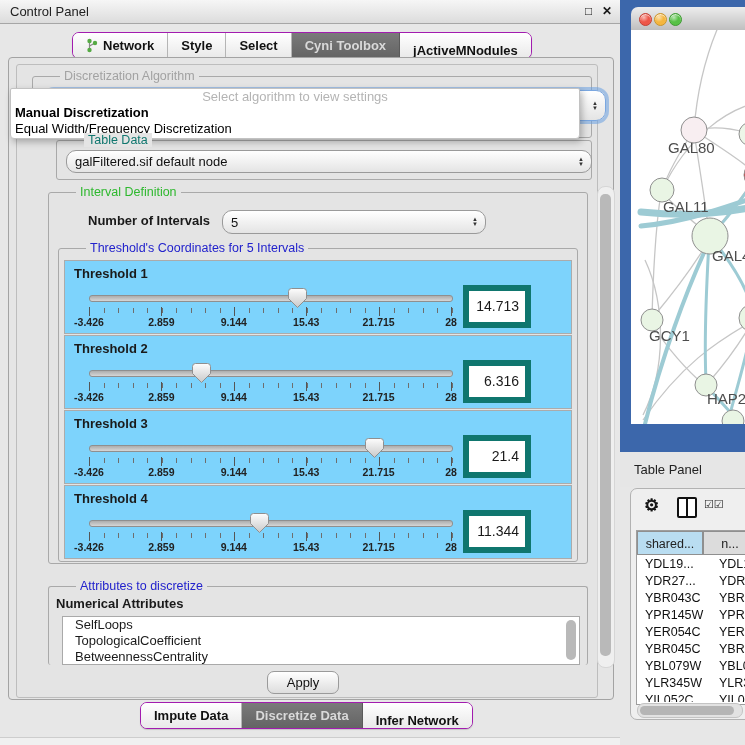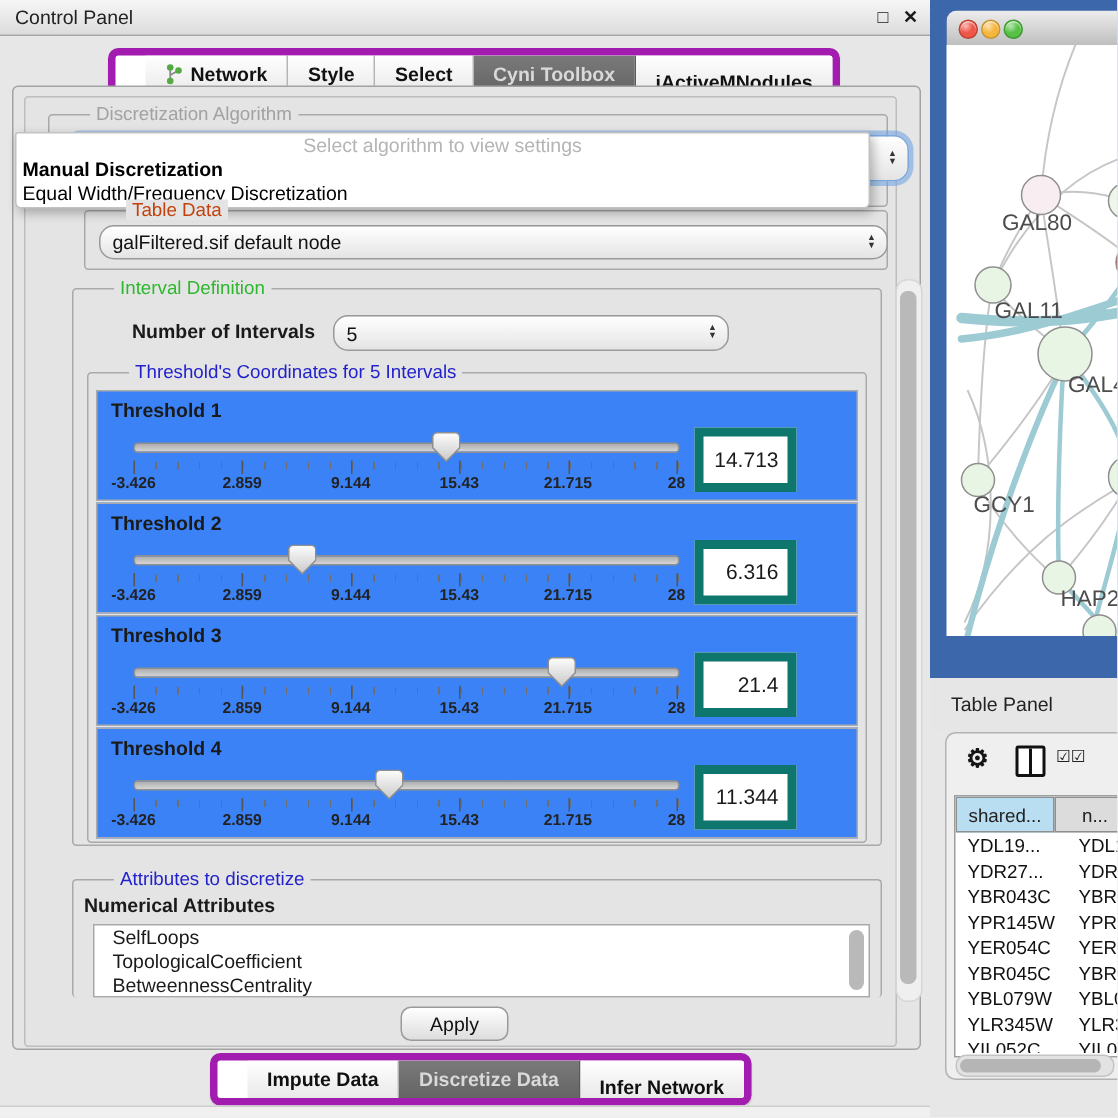--- a/index.html
+++ b/index.html
@@ -5,50 +5,50 @@
   html,body{margin:0;padding:0;}
   #root{position:relative;width:745px;height:745px;overflow:hidden;background:#e7e7e7;
         font-family:"Liberation Sans",sans-serif;font-size:13px;color:#1a1a1a;}
   .abs{position:absolute;}
   
   #titlebar{left:0;top:0;width:620px;height:23px;background:linear-gradient(#f6f6f6,#dcdcdc);
             border-bottom:1px solid #a6a6a6;}
   #titlebar .t{position:absolute;left:10px;top:4px;font-size:13px;color:#222;}
   .tb-btn{position:absolute;top:4px;font-size:12px;font-weight:bold;color:#1a1a1a;cursor:default;}
   
-  .segbar{display:flex;height:25px;border:5px solid #a21caf;border-radius:7px;overflow:hidden;
-          background:#fff;box-shadow:0 1px 1px rgba(0,0,0,.15);padding-left:20px;}
+  .segbar{display:flex;height:25px;border:1px solid #a21caf;border-radius:7px;overflow:hidden;
+          background:#fff;box-shadow:0 1px 1px rgba(0,0,0,.15);}
   .seg{display:flex;align-items:center;gap:5px;padding:0 13px;background:linear-gradient(#ffffff,#e9e9e9);
        border-right:1px solid #b5b5b5;font-weight:600;font-size:13px;color:#111;white-space:nowrap;}
   .seg:last-child{border-right:none;align-items:flex-end;}
   .seg.sel{background:linear-gradient(#7a7a7a,#646464);color:#d9d9d9;border-right:1px solid #5a5a5a;}
   
   #outer-panel{left:8px;top:57px;width:604px;height:641px;border:1px solid #a3a3a3;border-radius:4px;background:#e5e5e5;}
   #inner-panel{left:16px;top:64px;width:580px;height:632px;border:1px solid #bdbdbd;border-radius:3px;background:#e4e4e4;}
   .group{border:1px solid #a9a9a9;border-radius:3px;}
   .group-title{position:absolute;padding:0 4px;background:#e4e4e4;font-size:12.5px;margin-left:20px;}
   .gt-green{color:#2eb82e;}
   .gt-blue{color:#2222cc;}
   .gt-dim{color:#a2a2a2;}
-  .gt-dark{color:#c2410c;}
+  .gt-dark{color:#0f766e;}
   
   .combo{background:linear-gradient(#ffffff,#e4e4e4);border:1px solid #9a9a9a;border-radius:10px;
          display:flex;align-items:center;padding:0 8px;font-size:13px;color:#111;}
   .combo .arrows{position:absolute;right:7px;top:50%;transform:translateY(-50%);display:flex;flex-direction:column;
                  font-size:6px;line-height:5px;color:#333;}
   .focus-ring{border:1px solid #7aa7e0;box-shadow:0 0 0 3px rgba(105,160,225,.55);}
   
   #algo-popup{left:10px;top:88px;width:568px;height:49px;background:#fff;border:1px solid #c2c2c2;
               border-radius:2px 2px 4px 4px;box-shadow:2px 3px 7px rgba(0,0,0,.28);z-index:50;}
   #algo-popup .prompt{height:16px;line-height:16px;text-align:center;color:#b4b4b4;font-size:13px;}
   #algo-popup .opt{height:15.5px;line-height:15.5px;padding-left:4px;font-size:13px;color:#000;white-space:nowrap;}
   #algo-popup .opt.b{font-weight:bold;}
   
   #threshold-list{left:64px;top:260px;width:508px;height:298px;}
-  .th-panel{position:absolute;left:0;width:506px;height:72px;border:1px solid #ababab;background:#3b82f6;}
+  .th-panel{position:absolute;left:0;width:506px;height:72px;border:1px solid #ababab;background:#7dd3fc;}
   .th-label{position:absolute;left:9px;top:5px;font-weight:bold;font-size:13px;}
   .rail{position:absolute;left:24px;top:34px;width:362px;height:5px;border:1px solid #8f8f8f;border-radius:3px;
         background:linear-gradient(#adadad,#d6d6d6);}
   .minorticks{position:absolute;left:24px;top:47px;width:364px;height:5px;
         background:repeating-linear-gradient(90deg,#6e6e6e 0px,#6e6e6e 1px,transparent 1px,transparent 14.52px);}
   .majortick{position:absolute;top:46px;width:1px;height:9px;background:#555;}
   .ticklabel{position:absolute;top:55px;transform:translateX(-50%);font-size:10.5px;font-weight:700;color:#222;white-space:nowrap;}
   .thumb{position:absolute;top:27px;width:19px;height:20px;}
   .val-box{position:absolute;left:398px;top:24px;width:50px;height:31px;line-height:31px;background:#fff;
            border:6px solid #0f766e;text-align:right;padding-right:6px;font-size:14px;}

